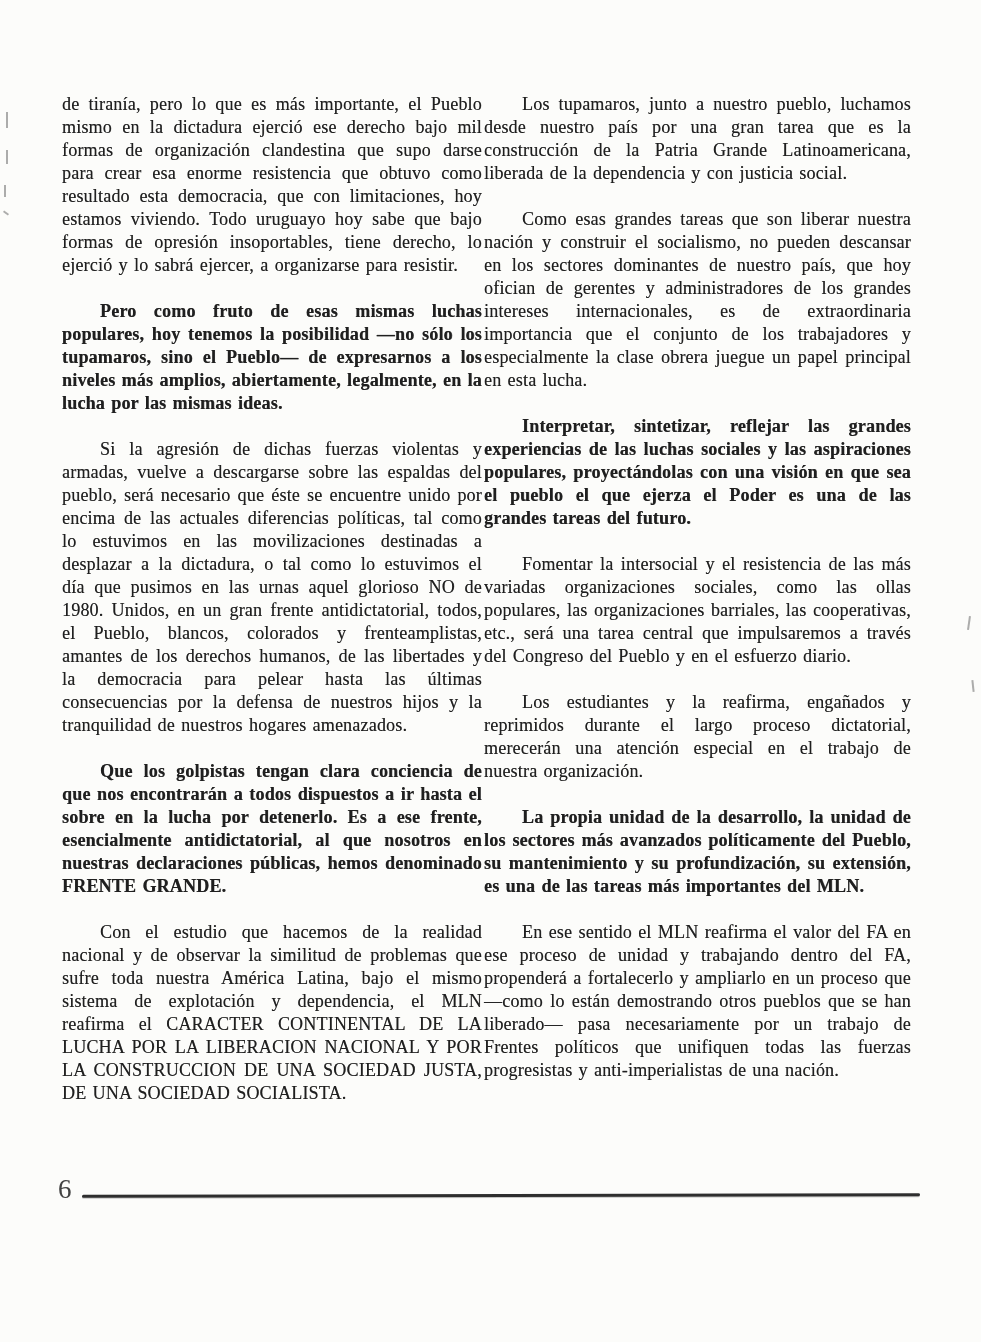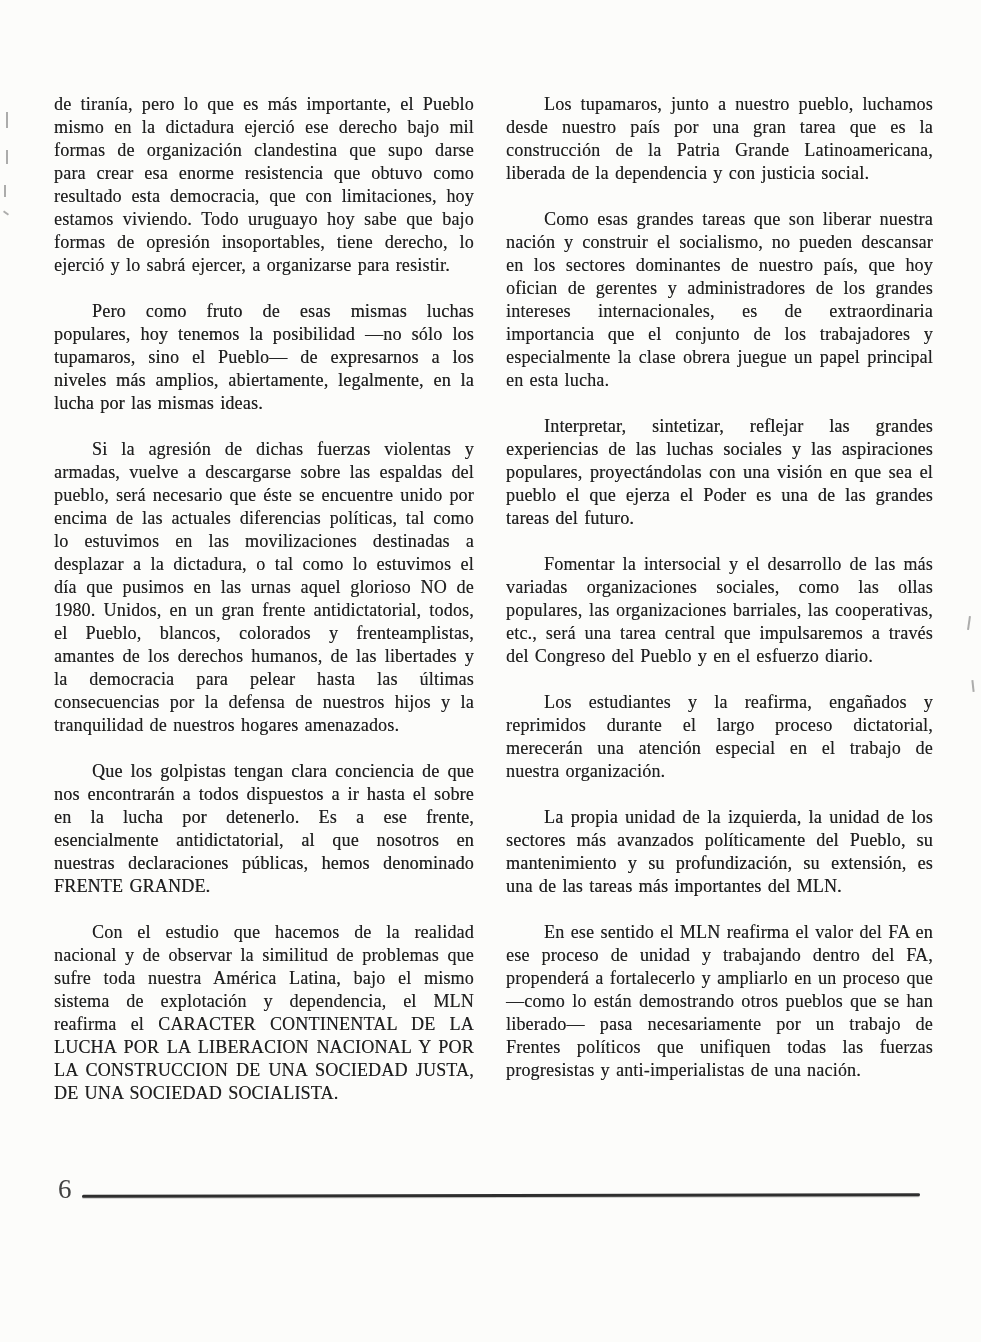--- a/index.html
+++ b/index.html
@@ -10,35 +10,35 @@
     margin: 0 auto;
     background: #fcfcfa;
     overflow: hidden;
     font-family: "Liberation Serif", serif;
     color: #1f1f1f;
   }
   .column {
     position: absolute;
     top: 93px;
   }
-  .column.left  { left: 54px;  width: 420px; }
-  .column.right { left: 506px; width: 427px; }
+  .column.left  { left: 62px;  width: 420px; }
+  .column.right { left: 484px; width: 427px; }
   .column p {
     margin: 0 0 23px 0;
     font-size: 18px;
     line-height: 23px;
     text-align: justify;
     text-indent: 38px;
     letter-spacing: 0.2px;
     word-spacing: 1.5px;
     text-shadow: 0.2px 0 0 rgba(20,20,20,0.55);
   }
   .column p.no-indent { text-indent: 0; }
   .column p.bold {
-    font-weight: 400;
+    font-weight: 700;
     text-shadow: 0.3px 0 0 rgba(10,10,10,0.6);
     margin-top: 8px;
   }
   .footer {
     position: absolute;
     left: 58px;
     top: 1172px;
     width: 865px;
     height: 40px;
   }
@@ -80,23 +80,23 @@
     <p class="bold">Pero como fruto de esas mismas luchas populares, hoy tenemos la posibilidad —no sólo los tupamaros, sino el Pueblo— de expresarnos a los niveles más amplios, abiertamente, legalmente, en la lucha por las mismas ideas.</p>
     <p>Si la agresión de dichas fuerzas violentas y armadas, vuelve a descargarse sobre las espaldas del pueblo, será necesario que éste se encuentre unido por encima de las actuales diferencias políticas, tal como lo estuvimos en las movilizaciones destinadas a desplazar a la dictadura, o tal como lo estuvimos el día que pusimos en las urnas aquel glorioso NO de 1980. Unidos, en un gran frente antidictatorial, todos, el Pueblo, blancos, colorados y frenteamplistas, amantes de los derechos humanos, de las libertades y la democracia para pelear hasta las últimas consecuencias por la defensa de nuestros hijos y la tranquilidad de nuestros hogares amenazados.</p>
     <p class="bold">Que los golpistas tengan clara conciencia de que nos encontrarán a todos dispuestos a ir hasta el sobre en la lucha por detenerlo. Es a ese frente, esencialmente antidictatorial, al que nosotros en nuestras declaraciones públicas, hemos denominado FRENTE GRANDE.</p>
     <p>Con el estudio que hacemos de la realidad nacional y de observar la similitud de problemas que sufre toda nuestra América Latina, bajo el mismo sistema de explotación y dependencia, el MLN reafirma el CARACTER CONTINENTAL DE LA LUCHA POR LA LIBERACION NACIONAL Y POR LA CONSTRUCCION DE UNA SOCIEDAD JUSTA, DE UNA SOCIEDAD SOCIALISTA.</p>
   </div>
 
   <div class="column right">
     <p>Los tupamaros, junto a nuestro pueblo, luchamos desde nuestro país por una gran tarea que es la construcción de la Patria Grande Latinoamericana, liberada de la dependencia y con justicia social.</p>
     <p>Como esas grandes tareas que son liberar nuestra nación y construir el socialismo, no pueden descansar en los sectores dominantes de nuestro país, que hoy ofician de gerentes y administradores de los grandes intereses internacionales, es de extraordinaria importancia que el conjunto de los trabajadores y especialmente la clase obrera juegue un papel principal en esta lucha.</p>
     <p class="bold">Interpretar, sintetizar, reflejar las grandes experiencias de las luchas sociales y las aspiraciones populares, proyectándolas con una visión en que sea el pueblo el que ejerza el Poder es una de las grandes tareas del futuro.</p>
-    <p>Fomentar la intersocial y el desarrollo de las más variadas organizaciones sociales, como las ollas populares, las organizaciones barriales, las cooperativas, etc., será una tarea central que impulsaremos a través del Congreso del Pueblo y en el esfuerzo diario.</p>
+    <p>Fomentar la intersocial y el resistencia de las más variadas organizaciones sociales, como las ollas populares, las organizaciones barriales, las cooperativas, etc., será una tarea central que impulsaremos a través del Congreso del Pueblo y en el esfuerzo diario.</p>
     <p>Los estudiantes y la reafirma, engañados y reprimidos durante el largo proceso dictatorial, merecerán una atención especial en el trabajo de nuestra organización.</p>
-    <p class="bold">La propia unidad de la izquierda, la unidad de los sectores más avanzados políticamente del Pueblo, su mantenimiento y su profundización, su extensión, es una de las tareas más importantes del MLN.</p>
+    <p class="bold">La propia unidad de la desarrollo, la unidad de los sectores más avanzados políticamente del Pueblo, su mantenimiento y su profundización, su extensión, es una de las tareas más importantes del MLN.</p>
     <p>En ese sentido el MLN reafirma el valor del FA en ese proceso de unidad y trabajando dentro del FA, propenderá a fortalecerlo y ampliarlo en un proceso que —como lo están demostrando otros pueblos que se han liberado— pasa necesariamente por un trabajo de Frentes políticos que unifiquen todas las fuerzas progresistas y anti-imperialistas de una nación.</p>
   </div>
 
   <div class="footer">
     <span class="page-number">6</span>
     <div class="rule"></div>
   </div>
 
   <div class="scan-mark mark-1"></div>
   <div class="scan-mark mark-2"></div>

